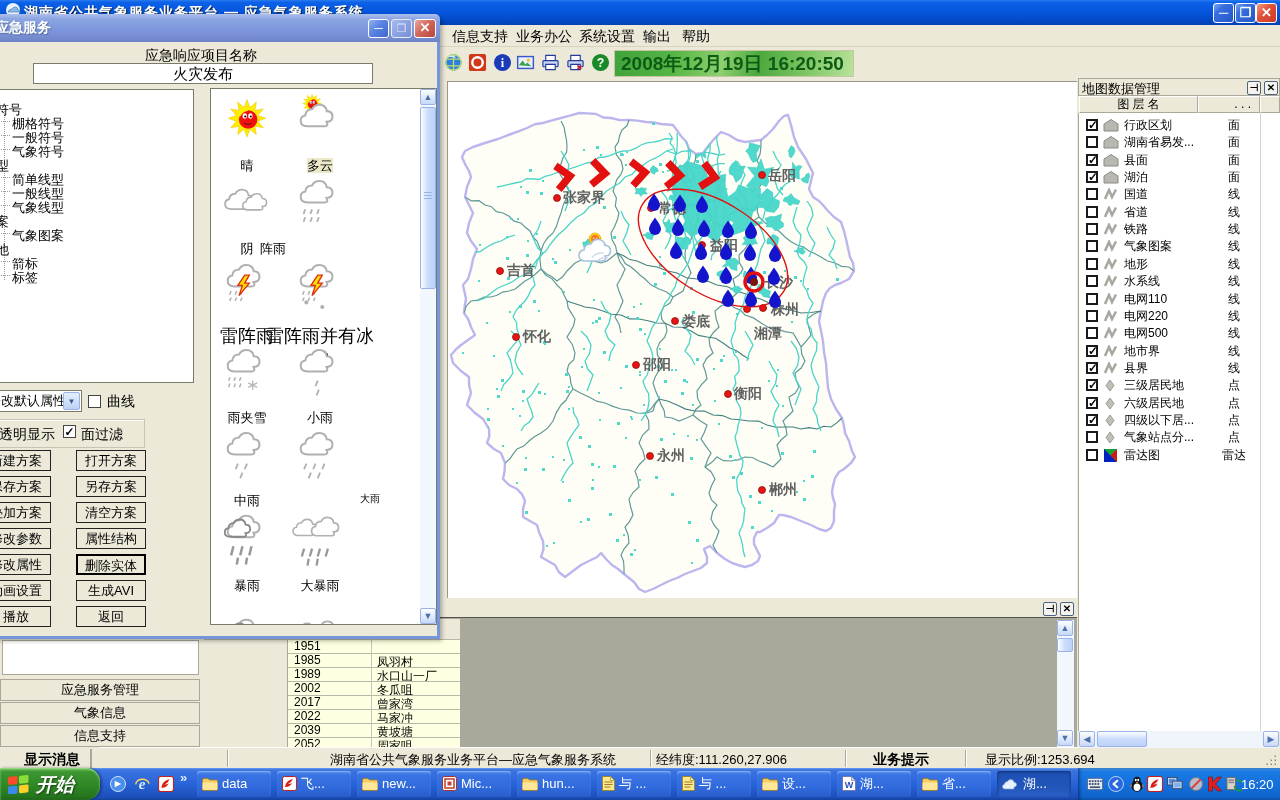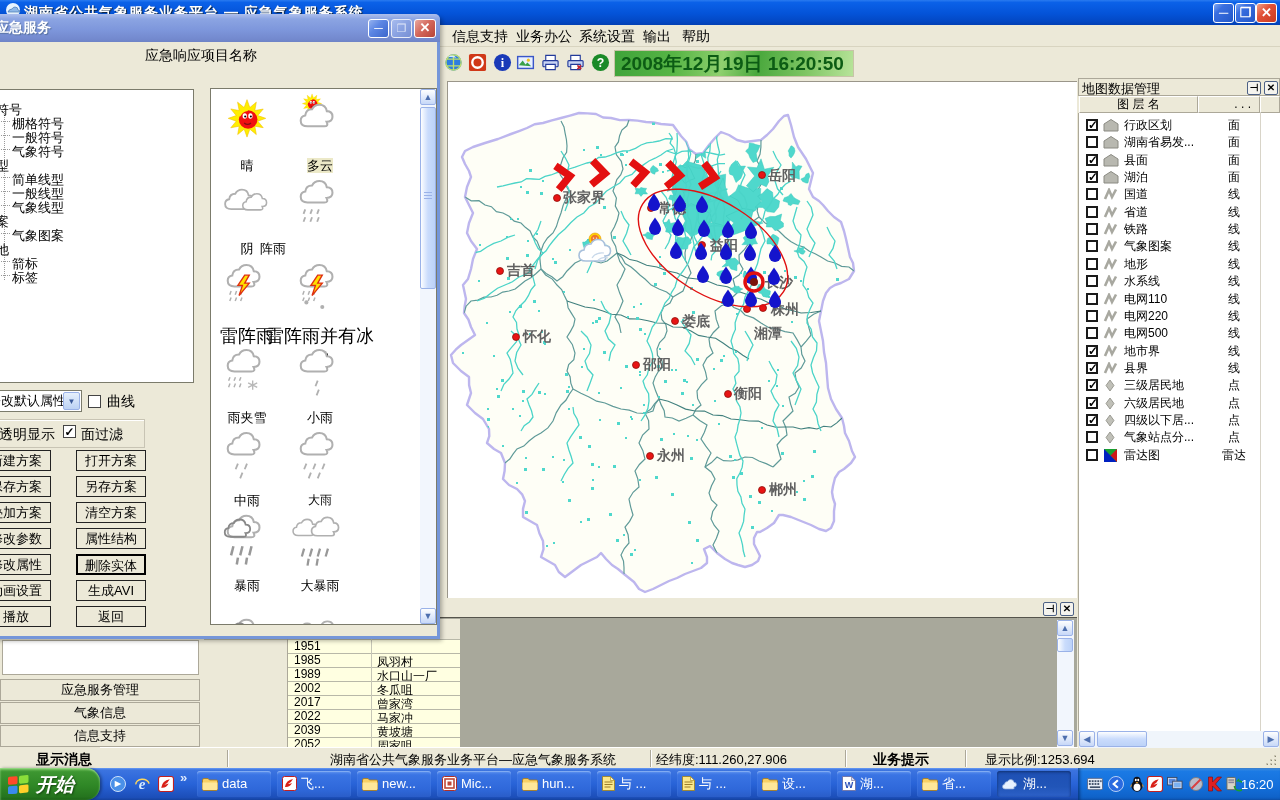--- a/index.html
+++ b/index.html
@@ -32,21 +32,21 @@
 #bpanel{left:204px;top:600px;width:873px;height:147px;background:#ECE9D8;}
 #bptitle{position:absolute;left:0;top:0;width:873px;height:17px;background:#ECE9D8;}
 #bpcontent{position:absolute;left:0;top:17px;width:873px;height:130px;background:#a8a89b;border:1px solid #55544c;border-right:none;border-bottom:none;}
 #btable{position:absolute;left:0;top:19px;width:256px;height:131px;background:#ffffe1;overflow:hidden;}
 .trow{position:absolute;left:0;width:256px;height:14px;border-bottom:1px solid #b8b8a8;font-size:12px;line-height:13px;}
 .tc1{position:absolute;left:0;top:0;width:84px;height:14px;background:#ECE9D8;border-right:1px solid #aca899;}
 .tnum{position:absolute;left:90px;top:0;}
 .tname{position:absolute;left:173px;top:0;margin-top:16px;}
 #lbwhite{left:2px;top:640px;width:197px;height:35px;background:#fff;border:1px solid #aca899;}
 .lbbtn{position:absolute;left:0;width:200px;height:22px;background:#ECE9D8;border:1px solid #aca899;font-size:13px;text-align:center;line-height:20px;}
-#tabmsg{left:16px;top:749px;width:88px;height:20px;border-right:2px solid #aca899;font-size:14px;font-weight:bold;padding:2px 0 0 20px;}
+#tabmsg{left:4px;top:749px;width:88px;height:20px;border-right:2px solid #aca899;font-size:14px;font-weight:bold;padding:2px 0 0 20px;}
 #statusbar{left:100px;top:747px;width:1180px;height:21px;background:#ECE9D8;border-top:1px solid #fff;font-size:13px;}
 .sep{position:absolute;top:2px;height:17px;width:2px;border-left:1px solid #aca899;border-right:1px solid #fff;}
 #statusbar span{position:absolute;top:3px;white-space:nowrap;}
 #taskbar{left:0;top:768px;width:1092px;height:32px;background:linear-gradient(180deg,#6a9cf4 0%,#3c74e0 6%,#2863d8 50%,#1c4eb8 92%,#15429f 100%);}
 #startbtn{position:absolute;left:0;top:0;width:100px;height:32px;border-radius:0 14px 14px 0;background:linear-gradient(180deg,#6fbf5a 0%,#3d9631 12%,#2f8726 55%,#25741e 90%,#1d6317 100%);box-shadow:inset 0 1px 2px #9fdf8f, 2px 0 3px rgba(0,0,0,.35);color:#fff;font-weight:bold;font-style:italic;font-size:19px;text-shadow:1px 1px 2px #14430f;}
 .tkbtn{position:absolute;top:3px;width:74px;height:26px;border-radius:3px;background:linear-gradient(180deg,#5b90ee 0%,#3a74e4 15%,#2f68da 70%,#2a5dc8 100%);box-shadow:inset 0 1px 1px #86aef2;color:#fff;font-size:13px;line-height:26px;white-space:nowrap;overflow:hidden;}
 .tkbtn .ti{display:inline-block;margin:0 4px 0 5px;vertical-align:-3px;}
 #tray{position:absolute;left:1078px;top:0;width:202px;height:32px;background:linear-gradient(180deg,#4a9bf0 0%,#1b7ae4 10%,#1470dc 55%,#0e5fc4 100%);box-shadow:inset 2px 0 3px rgba(0,0,30,.4);color:#fff;font-size:13px;}
 .tico{position:absolute;top:8px;width:16px;height:16px;}
 </style></head>
@@ -688,21 +688,21 @@
           <rect x="2" y="10" width="1" height="1"></rect>
         </g>
       </svg>
 </div>
 <div class="abs" id="rpanel">
   <div id="rptitle">地图数据管理
     <div class="minibtn" style="left:168px;">⊣</div>
     <div class="minibtn" style="left:185px;">✕</div>
   </div>
   <div id="rphead">
-    <div class="hcell" style="left:1px;width:119px;">图 层 名</div>
+    <div class="hcell" style="left:1px;width:119px;font-family:Liberation Serif, serif;">图 层 名</div>
     <div class="hcell" style="left:120px;width:62px;text-align:right;padding-right:8px;">. . .</div>
     <div class="hcell" style="left:182px;width:20px;"></div>
   </div>
   <div id="rplist">
   <div class="lrow" style="top:4px">
           <span class="cb">
             <span class="t">✓</span>
           </span>
           <svg class="lico" viewBox="0 0 16 13">
             <path d="M1 5 L8 0.5 L15 5 L15 12 L1 12 Z" fill="#b8b8b0" stroke="#8a8a82" stroke-width="1"></path>
@@ -917,20 +917,21 @@
 </defs>
     </svg>
 <div class="abs" id="dialog" style="left:-35px;top:15px;width:475px;height:624px;background:#ECE9D8;border:3px solid #7596d9;border-top:none;border-radius:0 5px 0 0;box-shadow:2px 2px 4px rgba(0,0,0,.3);">
   <div id="dlgtitle" style="position:absolute;left:-3px;top:-1px;width:475px;height:28px;border-radius:0 5px 0 0;background:linear-gradient(180deg,#aebfec 0%,#8ba4e2 18%,#7e97dc 55%,#7389ce 90%,#6e83c6 100%);">
     <span style="position:absolute;left:30px;top:5px;color:#fff;font-weight:bold;font-size:14px;text-shadow:1px 1px 1px #56709e;">应急服务</span>
     <div style="position:absolute;left:403px;top:5px;width:21px;height:19px;border:1px solid #fff;border-radius:3px;background:linear-gradient(135deg,#95b2ef 0%,#5d87e4 40%,#3c66cc 100%);color:#fff;text-align:center;line-height:16px;font-size:12px;font-weight:bold;">─</div>
     <div style="position:absolute;left:426px;top:5px;width:21px;height:19px;border:1px solid #e8ecf8;border-radius:3px;background:linear-gradient(135deg,#a8bcee 0%,#8aa2e2 50%,#7890d4 100%);color:#dde4f6;text-align:center;line-height:16px;font-size:11px;">❐</div>
     <div style="position:absolute;left:449px;top:5px;width:22px;height:19px;border:1px solid #fff;border-radius:3px;background:linear-gradient(135deg,#e8a8a0 0%,#d4685c 45%,#b84438 100%);color:#fff;text-align:center;line-height:16px;font-size:13px;font-weight:bold;">✕</div>
   </div>
   <div style="position:absolute;left:0;top:32px;width:466px;text-align:center;font-size:14px;">应急响应项目名称</div>
+  <div style="position:absolute;left:65px;top:48px;width:340px;height:21px;background:#fff;border:1px solid #7b7b6b;text-align:center;font-size:15px;line-height:19px;">火灾发布</div>
   <div id="treebox" style="position:absolute;left:-1px;top:74px;width:227px;height:294px;background:#fff;border:1px solid #7b7b6b;font-size:13px;overflow:hidden;">
     <div style="position:absolute;left:36px;top:18px;width:1px;height:172px;border-left:1px dotted #9a9a9a"></div>
     <div style="position:absolute;left:15px;top:11px;white-space:nowrap">点符号</div>
     <div style="position:absolute;left:44px;top:25px;white-space:nowrap"><span style="position:absolute;left:-14px;top:6px;width:12px;border-top:1px dotted #9a9a9a"></span>棚格符号</div>
     <div style="position:absolute;left:44px;top:39px;white-space:nowrap"><span style="position:absolute;left:-14px;top:6px;width:12px;border-top:1px dotted #9a9a9a"></span>一般符号</div>
     <div style="position:absolute;left:44px;top:53px;white-space:nowrap"><span style="position:absolute;left:-14px;top:6px;width:12px;border-top:1px dotted #9a9a9a"></span>气象符号</div>
     <div style="position:absolute;left:15px;top:67px;white-space:nowrap">线型</div>
     <div style="position:absolute;left:44px;top:81px;white-space:nowrap"><span style="position:absolute;left:-14px;top:6px;width:12px;border-top:1px dotted #9a9a9a"></span>简单线型</div>
     <div style="position:absolute;left:44px;top:95px;white-space:nowrap"><span style="position:absolute;left:-14px;top:6px;width:12px;border-top:1px dotted #9a9a9a"></span>一般线型</div>
     <div style="position:absolute;left:44px;top:109px;white-space:nowrap"><span style="position:absolute;left:-14px;top:6px;width:12px;border-top:1px dotted #9a9a9a"></span>气象线型</div>
@@ -1037,21 +1038,21 @@
             </g>
             <g stroke="#b0b0b0" stroke-width="1.6">
               <line x1="16" y1="34" x2="14" y2="39"></line>
               <line x1="24" y1="34" x2="22" y2="39"></line>
               <line x1="32" y1="34" x2="30" y2="39"></line>
               <line x1="20" y1="42" x2="18" y2="47"></line>
               <line x1="28" y1="42" x2="26" y2="47"></line>
             </g>
           </svg>
     <div style="position:absolute;left:234px;top:477px;width:90px;text-align:center;font-size:13px;">中雨</div>
-    <div style="position:absolute;left:292px;top:477px;width:120px;text-align:center;font-size:12px;"><span style="">大雨</span></div>
+    <div style="position:absolute;left:292px;top:477px;width:120px;text-align:right;font-size:10px;"><span style="">大雨</span></div>
     <svg style="position:absolute;left:247px;top:495px" width="64" height="59" viewBox="0 0 56 52">
             <g transform="translate(8,2)">
               <use href="#wcloud"></use>
             </g>
             <g transform="translate(6,6) scale(0.8)">
               <path d="M9 22 q-6 0-6-5 q0-4 4-4.6 q0.6-5.4 6-5.4 q2-4 6.5-4 q5.5 0 6.5 5.6 q5 0 5 4.9 q0 4.5-5.2 4.5 q2 4-2 4z" fill="none" stroke="#888" stroke-width="2"></path>
             </g>
             <g stroke="#989898" stroke-width="2.2">
               <line x1="16" y1="32" x2="14" y2="40"></line>
               <line x1="24" y1="32" x2="22" y2="40"></line>

